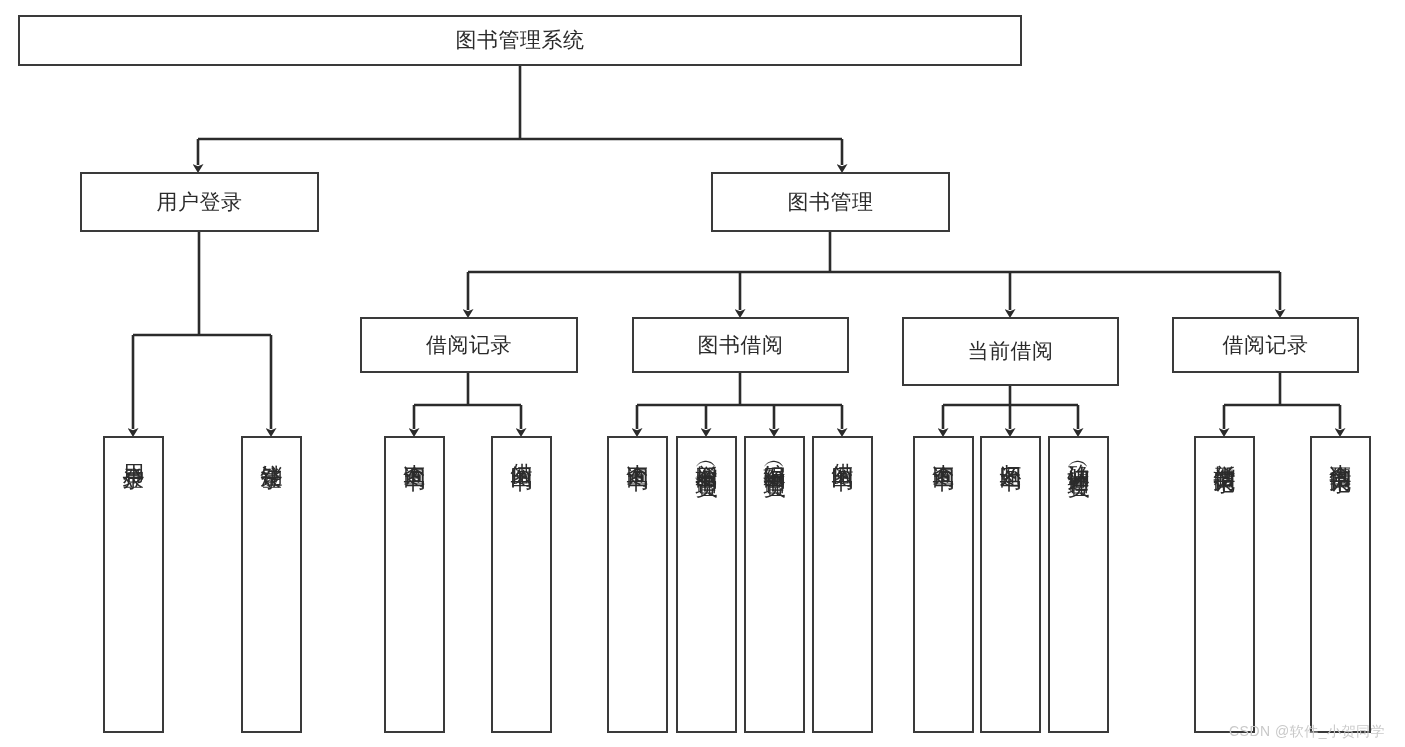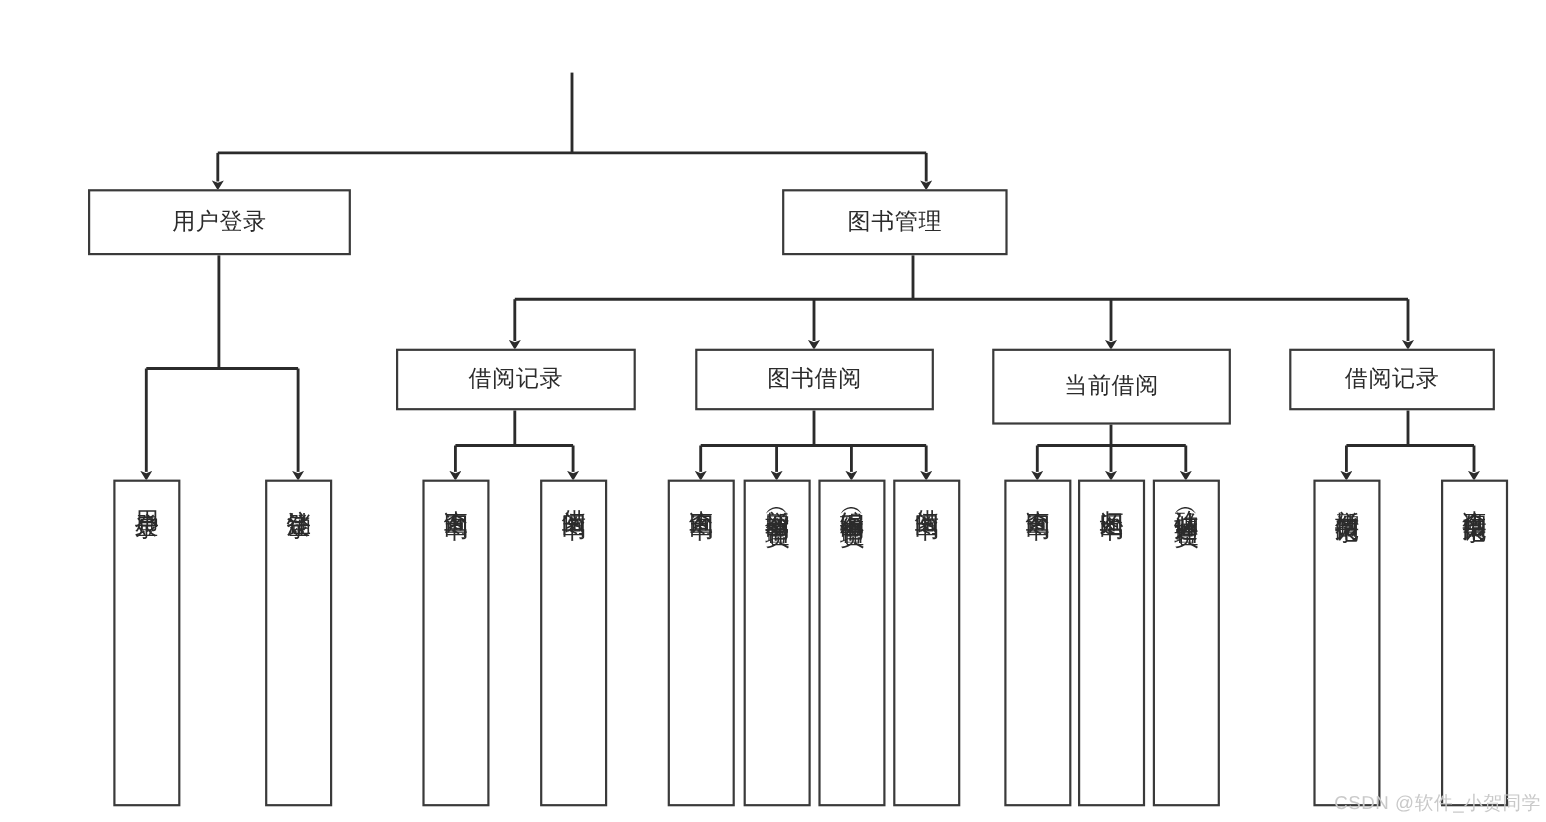--- a/index.html
+++ b/index.html
@@ -49,24 +49,24 @@
   .node.leaf .node-label {
     writing-mode: vertical-rl;
     text-orientation: upright;
     font-size: 22px;
     letter-spacing: 2px;
     line-height: 1.1;
     white-space: normal;
   }
   .watermark {
     position: absolute;
-    right: 4px;
+    right: 20px;
     bottom: 6px;
     color: #c9c9c9;
-    font-size: 17px;
+    font-size: 14px;
     letter-spacing: 0.5px;
     z-index: 9;
     white-space: nowrap;
   }
 </style>
 </head>
 <body>
 
 <div id="canvas">
 
@@ -113,25 +113,28 @@
       <path d="M1010,405 L1010,429" marker-end="url(#arrow)"></path>
       <path d="M1078,405 L1078,429" marker-end="url(#arrow)"></path>
 
       <path d="M1280,373 L1280,405"></path>
       <path d="M1224,405 L1340,405"></path>
       <path d="M1224,405 L1224,429" marker-end="url(#arrow)"></path>
       <path d="M1340,405 L1340,429" marker-end="url(#arrow)"></path>
     </g>
   </svg>
 
+  <div class="node" style="left:18px; top:15px; width:1004px; height:51px;">
+    <span class="node-label">图书管理系统</span>
+  </div>
 
   <div class="node" style="left:80px; top:172px; width:239px; height:60px;">
     <span class="node-label">用户登录</span>
   </div>
-  <div class="node" style="left:711px; top:172px; width:205px; height:60px;">
+  <div class="node" style="left:711px; top:172px; width:239px; height:60px;">
     <span class="node-label">图书管理</span>
   </div>
 
   <div class="node" style="left:360px; top:317px; width:218px; height:56px;">
     <span class="node-label">借阅记录</span>
   </div>
   <div class="node" style="left:632px; top:317px; width:217px; height:56px;">
     <span class="node-label">图书借阅</span>
   </div>
   <div class="node" style="left:902px; top:317px; width:217px; height:69px;">

